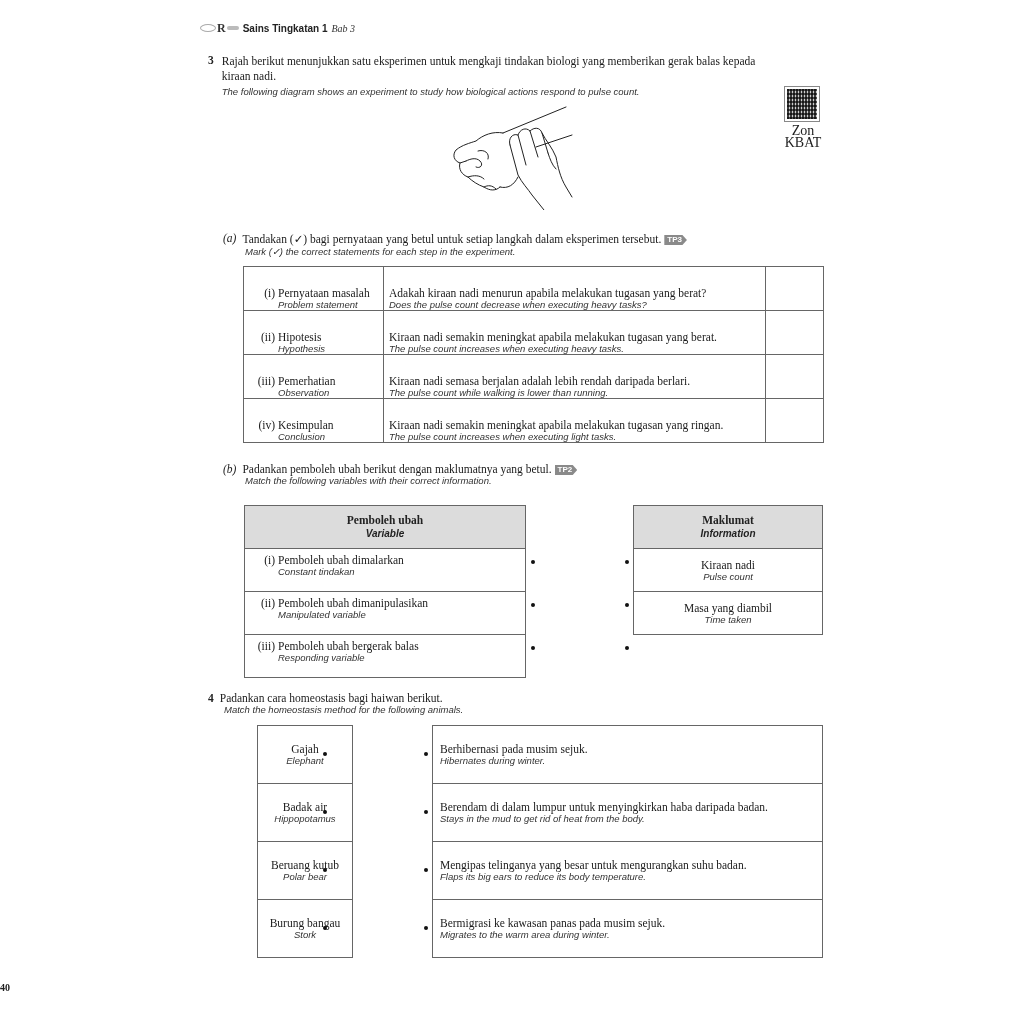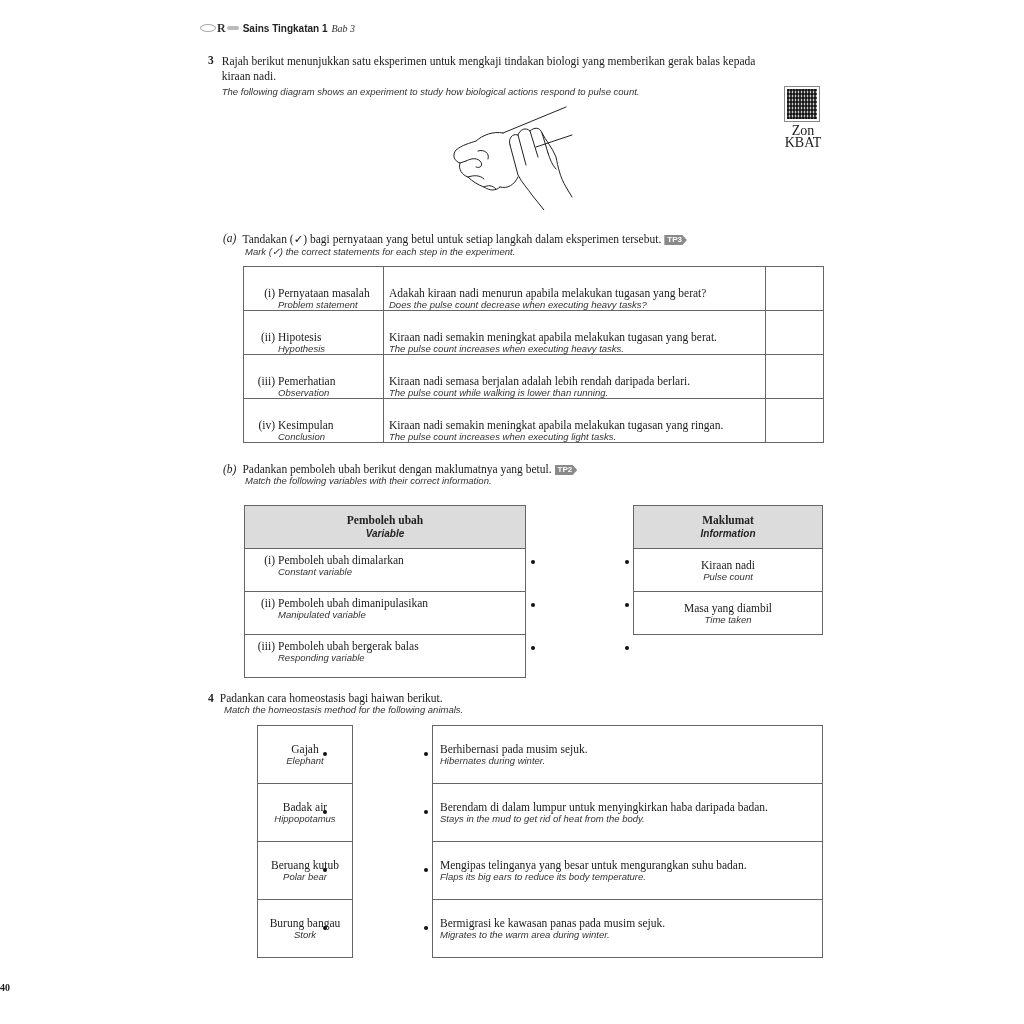--- a/index.html
+++ b/index.html
@@ -199,21 +199,21 @@
         <th>
           <span class="th-ms">Pemboleh ubah</span>
           <span class="th-en">Variable</span>
         </th>
       </tr>
   </thead>
   <tbody>
     <tr>
         <td>
           <div class="ms"><span class="rn">(i)</span><span>Pemboleh ubah dimalarkan</span></div>
-          <div class="en rn-ind">Constant variable</div>
+          <div class="en rn-ind">Constant tindakan</div>
         </td>
       </tr>
     <tr>
         <td>
           <div class="ms"><span class="rn">(ii)</span><span>Pemboleh ubah dimanipulasikan</span></div>
           <div class="en rn-ind">Manipulated variable</div>
         </td>
       </tr>
     <tr>
         <td>

